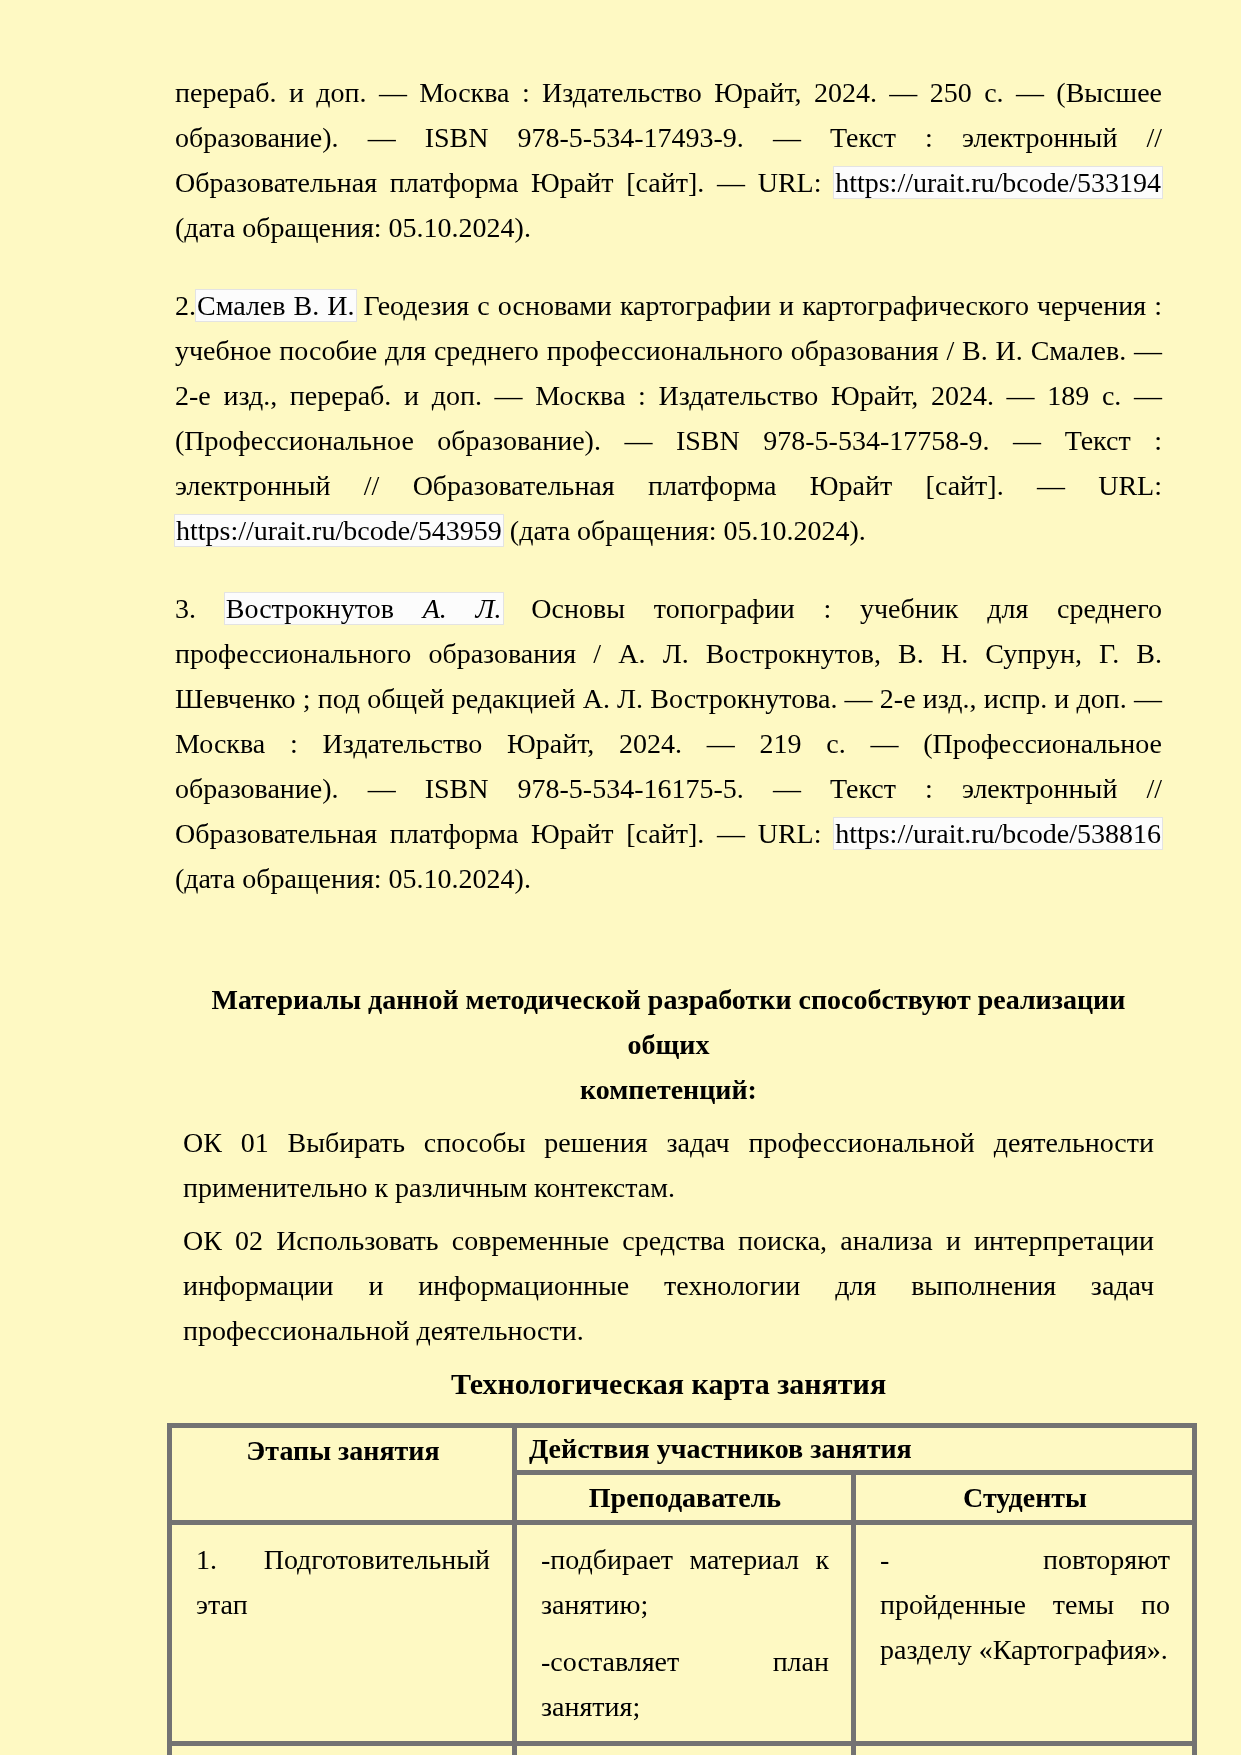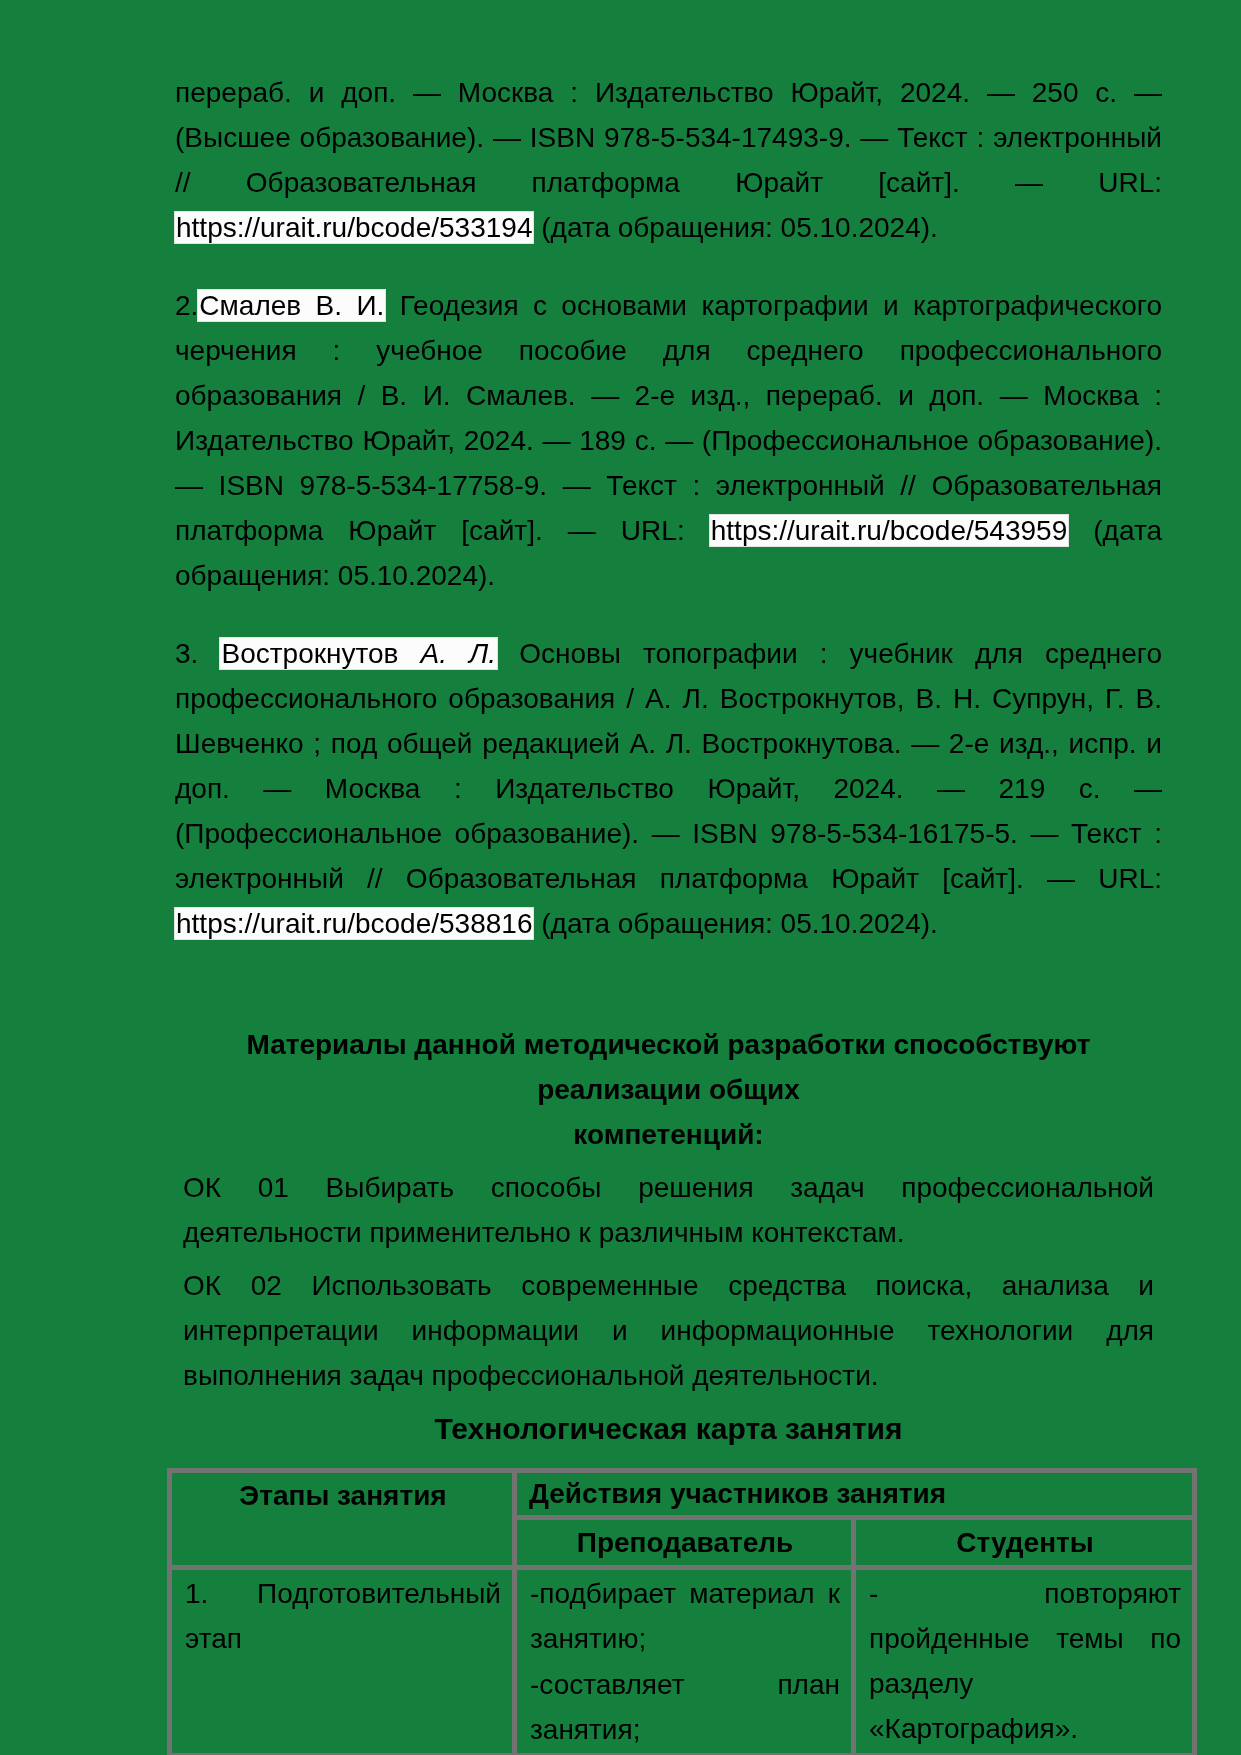--- a/index.html
+++ b/index.html
@@ -1,23 +1,23 @@
 <!DOCTYPE html>
 <html><head>
 <meta charset="utf-8">
 <style>
   html,body { margin:0; padding:0; background:#888; }
   .page {
     position:relative;
     width:1241px; height:1755px;
     margin:0 auto;
-    background:#15803d;
+    background:#fef9c3;
     box-sizing:border-box;
     padding:70px 79px 0 175px;
-    font-family:Liberation Sans, sans-serif;
+    font-family:Liberation Serif, serif;
     font-size:28px; line-height:45px; color:#000;
     overflow:hidden;
   }
   p.bib { margin:0; text-align:justify; }
   p.bib + p.bib { margin-top:33px; }
   .hl {
     background:#fcfcfc;
     box-shadow:0 0 0 1px #e3e3e3;
     padding:0 1px;
   }
@@ -35,21 +35,21 @@
     vertical-align:top;
     padding:0 10px 0 12px;
     box-sizing:border-box;
     overflow:hidden;
   }
   td.c-group { font-weight:bold; height:44px; padding:0 10px; line-height:42px; }
   td.c-stagehead { text-align:center; font-weight:bold; vertical-align:middle; }
   td.c-sub { text-align:center; font-weight:bold; height:50px; padding-top:1px; }
   tr.r1 td { height:185px; }
   tr.r2 td { height:162px; }
-  table.techmap td p { margin:1px; text-align:justify; }
+  table.techmap td p { margin:12px; text-align:justify; }
 </style>
 </head>
 <body>
 
 <div class="page">
 
   <p class="bib"><span>перераб. и доп. — Москва : Издательство Юрайт, 2024. — 250 с. — (Высшее образование). — ISBN 978-5-534-17493-9.  — Текст : электронный // Образовательная платформа Юрайт [сайт]. — URL: </span><span class="hl">https://urait.ru/bcode/533194</span><span> (дата обращения: 05.10.2024).</span></p>
 
   <p class="bib"><span>2.</span><span class="hl">Смалев В. И.</span><span> Геодезия с основами картографии и картографического черчения : учебное пособие для среднего профессионального образования / В. И. Смалев. — 2-е изд., перераб. и доп. — Москва : Издательство Юрайт, 2024. — 189 с. — (Профессиональное образование). — ISBN 978-5-534-17758-9.  — Текст : электронный // Образовательная платформа Юрайт [сайт]. — URL: </span><span class="hl">https://urait.ru/bcode/543959</span><span> (дата обращения: 05.10.2024).</span></p>
 

